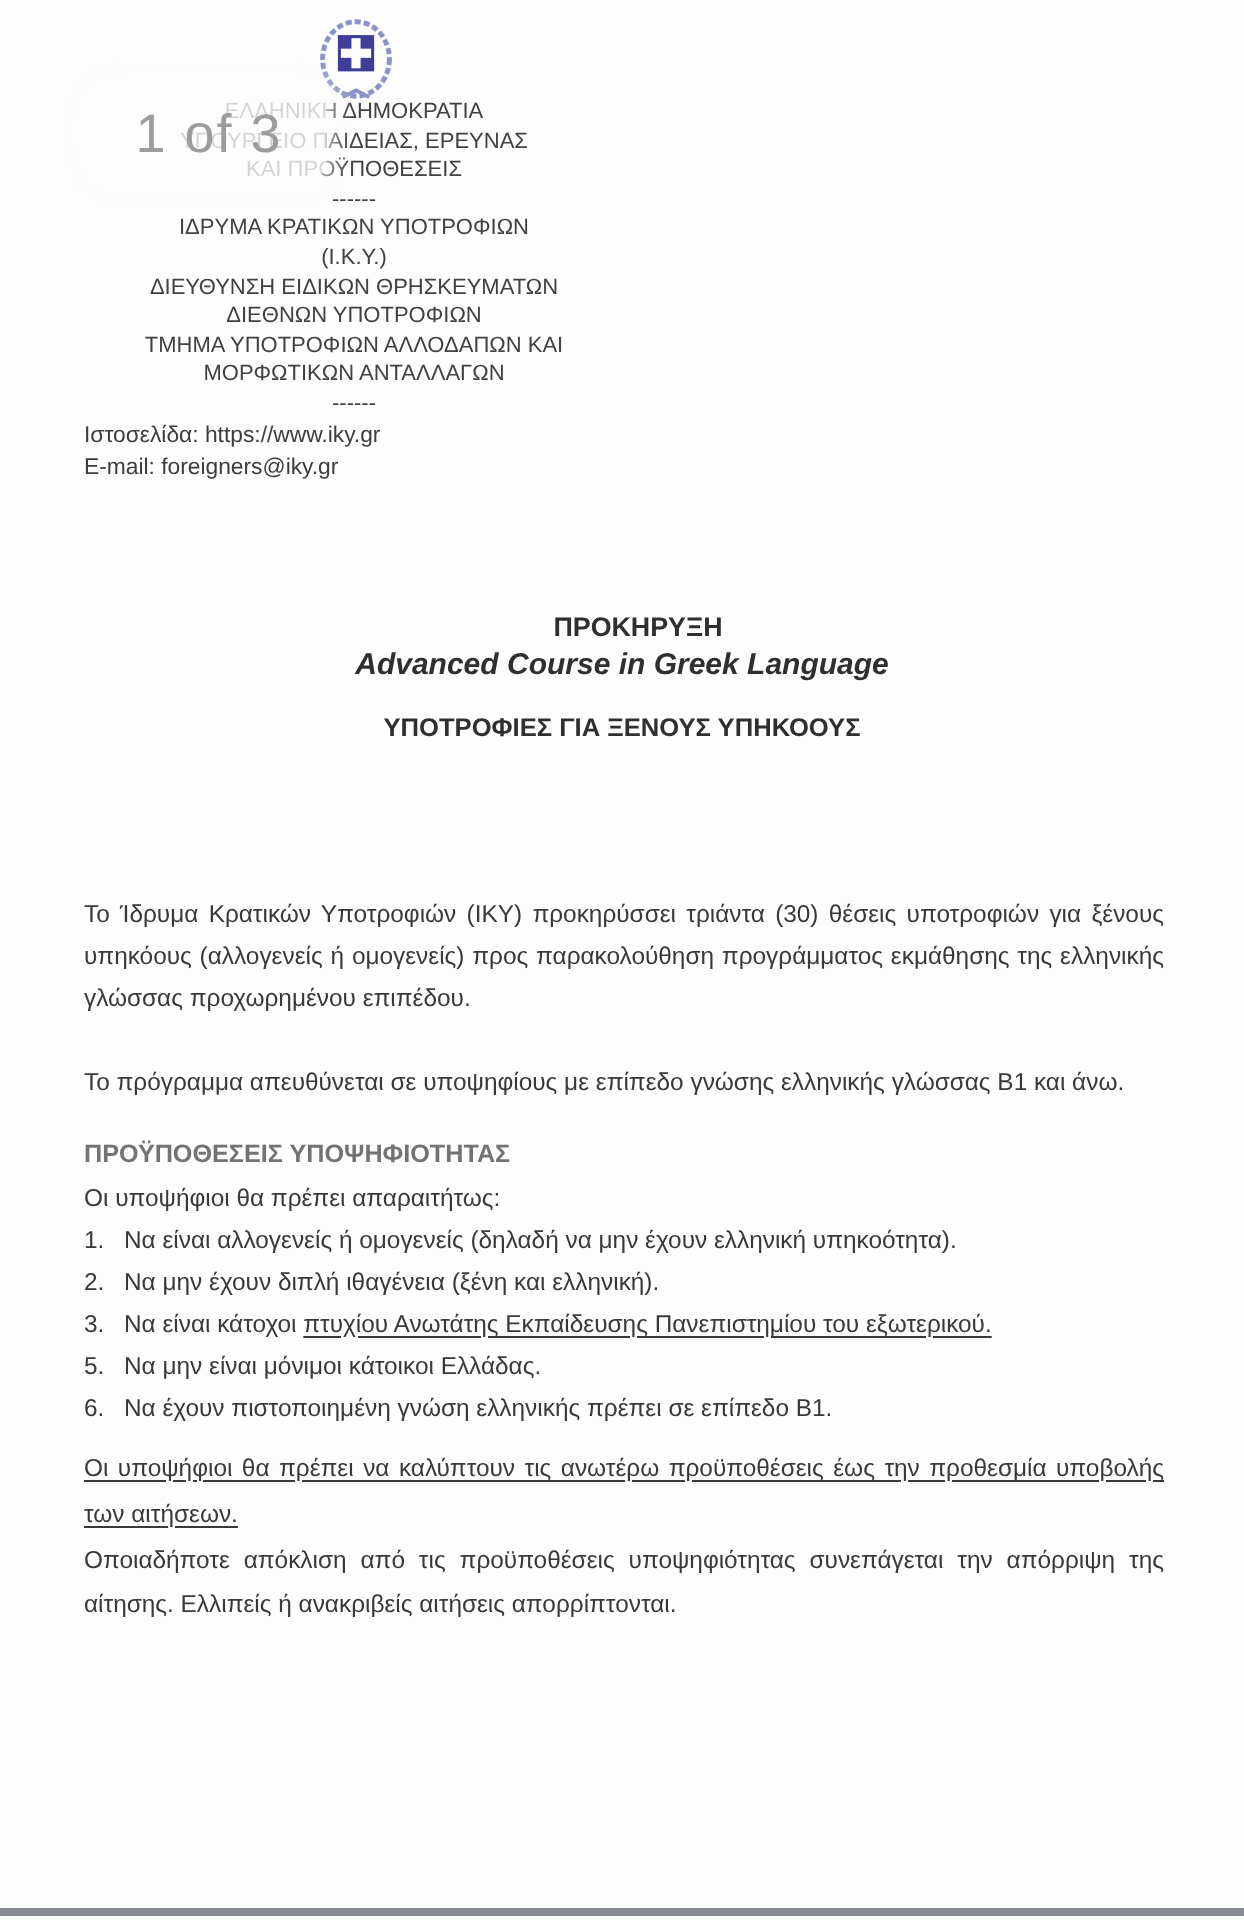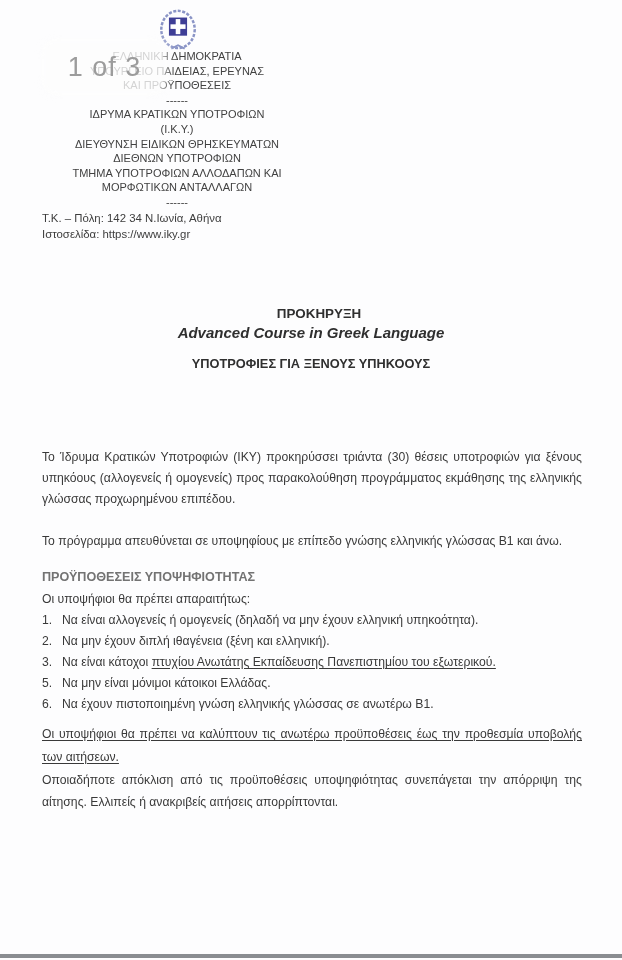--- a/index.html
+++ b/index.html
@@ -89,22 +89,22 @@
     <div class="gov-line">ΙΔΡΥΜΑ ΚΡΑΤΙΚΩΝ ΥΠΟΤΡΟΦΙΩΝ</div>
     <div class="gov-line">(Ι.Κ.Υ.)</div>
     <div class="gov-line">ΔΙΕΥΘΥΝΣΗ ΕΙΔΙΚΩΝ ΘΡΗΣΚΕΥΜΑΤΩΝ</div>
     <div class="gov-line">ΔΙΕΘΝΩΝ ΥΠΟΤΡΟΦΙΩΝ</div>
     <div class="gov-line">ΤΜΗΜΑ ΥΠΟΤΡΟΦΙΩΝ ΑΛΛΟΔΑΠΩΝ ΚΑΙ</div>
     <div class="gov-line">ΜΟΡΦΩΤΙΚΩΝ ΑΝΤΑΛΛΑΓΩΝ</div>
     <div class="gov-line">------</div>
   </div>
 
   <div class="contact-block">
-    <div>Τ.Κ. – Πόλη: 142 34 Ν.Ιωνία, Αθήνα</div>
     <div>Ιστοσελίδα: https://www.iky.gr</div>
+    <div>E-mail: foreigners@iky.gr</div>
   </div>
 
   <div class="page-badge">
     <span>1 of 3</span>
   </div>
 
   <div class="title-block">
     <div class="doc-kicker">ΠΡΟΚΗΡΥΞΗ</div>
     <div class="doc-title-en">Advanced Course in Greek Language</div>
     <div class="doc-subtitle">ΥΠΟΤΡΟΦΙΕΣ ΓΙΑ ΞΕΝΟΥΣ ΥΠΗΚΟΟΥΣ</div>
@@ -128,21 +128,21 @@
     <div class="req-item">
       <span class="req-num">3.</span>
       <span class="req-text"><span>Να είναι κάτοχοι </span><span class="u">πτυχίου Ανωτάτης Εκπαίδευσης Πανεπιστημίου του εξωτερικού.</span></span>
     </div>
     <div class="req-item">
       <span class="req-num">5.</span>
       <span class="req-text">Να μην είναι μόνιμοι κάτοικοι Ελλάδας.</span>
     </div>
     <div class="req-item">
       <span class="req-num">6.</span>
-      <span class="req-text">Να έχουν πιστοποιημένη γνώση ελληνικής γλώσσας σε ανωτέρω Β1.</span>
+      <span class="req-text">Να έχουν πιστοποιημένη γνώση ελληνικής πρέπει σε επίπεδο Β1.</span>
     </div>
 
     <p class="note-underlined">Οι υποψήφιοι θα πρέπει να καλύπτουν τις ανωτέρω προϋποθέσεις έως την προθεσμία υποβολής των αιτήσεων.</p>
     <p class="note-final">Οποιαδήποτε απόκλιση από τις προϋποθέσεις υποψηφιότητας συνεπάγεται την απόρριψη της αίτησης. Ελλιπείς ή ανακριβείς αιτήσεις απορρίπτονται.</p>
   </div>
 
   <div class="bottom-bar"></div>
 
 </div>
 

